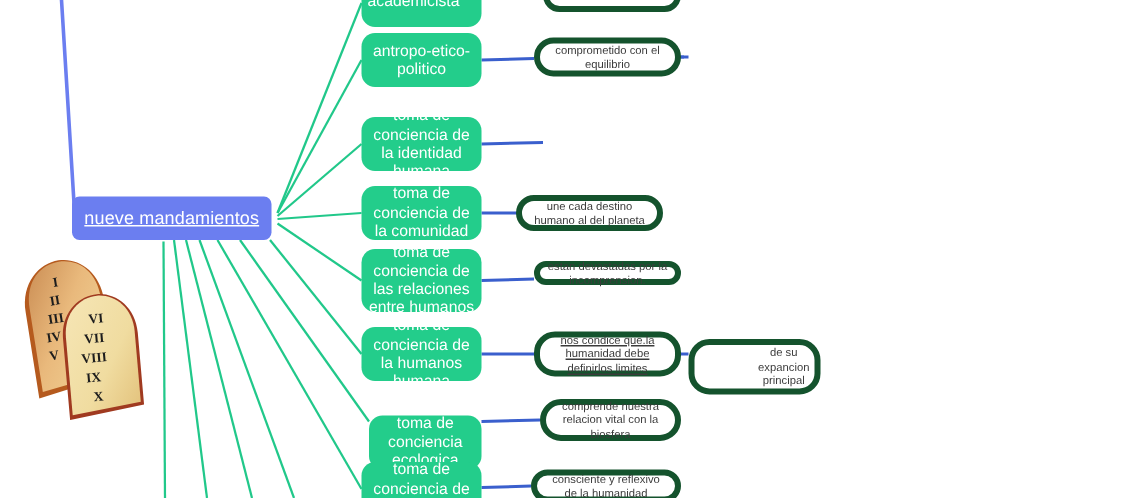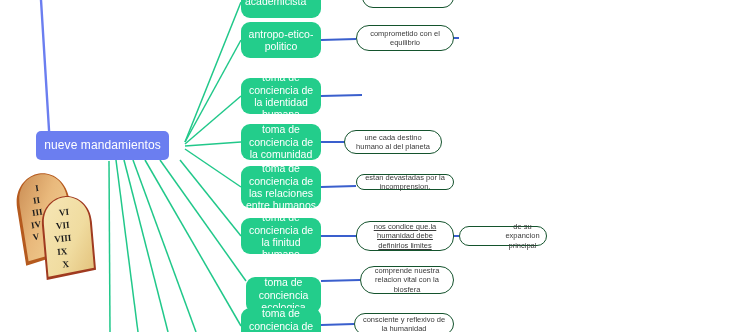--- a/index.html
+++ b/index.html
@@ -56,21 +56,21 @@
     line-height: 1.18;
     padding: 17px 4px;
     z-index: 4;
   }
   
   .leaf-node {
     position: absolute;
     box-sizing: border-box;
     background: #ffffff;
     color: #3b3b3b;
-    border: 1px solid #14532d;
+    border: 4px solid #14532d;
     border-radius: 14px;
     display: flex;
     align-items: center;
     justify-content: center;
     text-align: center;
     font-size: 7.5px;
     line-height: 1.25;
     padding: 2px 5px;
     z-index: 4;
   }
@@ -145,21 +145,21 @@
 
     <g fill="#1d1d1d" font-family="Liberation Serif, serif" font-size="9" font-weight="bold" transform="rotate(-5 62 68)">
       <text x="55" y="47">VI</text>
       <text x="51" y="60">VII</text>
       <text x="48" y="73">VIII</text>
       <text x="50" y="86">IX</text>
       <text x="54" y="99">X</text>
     </g>
   </svg>
 
-  <div class="root-node" style="left:36px; top:131px; width:133px; height:29px;">
+  <div class="root-node" style="left:48px; top:131px; width:133px; height:29px;text-decoration:underline;">
     <span>nueve mandamientos</span>
   </div>
 
   <div class="branch-node" style="left:241px; top:-16px; width:80px; height:28px;">
     <span>academicista</span>
   </div>
 
   <div class="branch-node" style="left:241px; top:22px; width:80px; height:36px;">
     <span>antropo-etico-politico</span>
   </div>
@@ -170,21 +170,21 @@
 
   <div class="branch-node" style="left:241px; top:124px; width:80px; height:36px;">
     <span>toma de conciencia de la comunidad</span>
   </div>
 
   <div class="branch-node" style="left:241px; top:166px; width:80px; height:42px;">
     <span>toma de conciencia de las relaciones entre humanos</span>
   </div>
 
   <div class="branch-node" style="left:241px; top:218px; width:80px; height:36px;">
-    <span>toma de conciencia de la finitud humano</span>
+    <span>toma de conciencia de la humanos humana</span>
   </div>
 
   <div class="branch-node" style="left:246px; top:263px; width:75px; height:36px;margin-top:14px;">
     <span>toma de conciencia ecologica</span>
   </div>
 
   <div class="branch-node" style="left:241px; top:308px; width:80px; height:36px;">
     <span>toma de conciencia de la</span>
   </div>
 
@@ -203,21 +203,21 @@
   </div>
 
   <div class="leaf-node" style="left:356px; top:174px; width:98px; height:16px;">
     <span>estan devastadas por la incomprension.</span>
   </div>
 
   <div class="leaf-node" style="left:356px; top:221px; width:98px; height:30px;text-decoration:underline;">
     <span>nos condice que.la humanidad debe definirlos limites</span>
   </div>
 
-  <div class="leaf-node" style="left:459px; top:226px; width:88px; height:20px;padding-left:44px;">
+  <div class="leaf-node" style="left:459px; top:226px; width:88px; height:37px;padding-left:44px;">
     <span>de su expancion principal</span>
   </div>
 
   <div class="leaf-node" style="left:360px; top:266px; width:94px; height:28px;">
     <span>comprende nuestra relacion vital con la biosfera</span>
   </div>
 
   <div class="leaf-node" style="left:354px; top:313px; width:100px; height:22px;">
     <span>consciente y reflexivo de la humanidad</span>
   </div>

